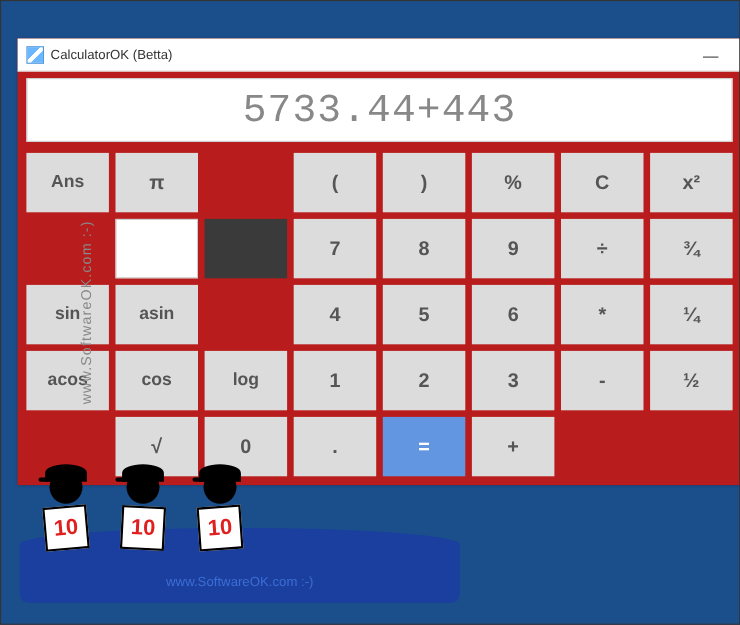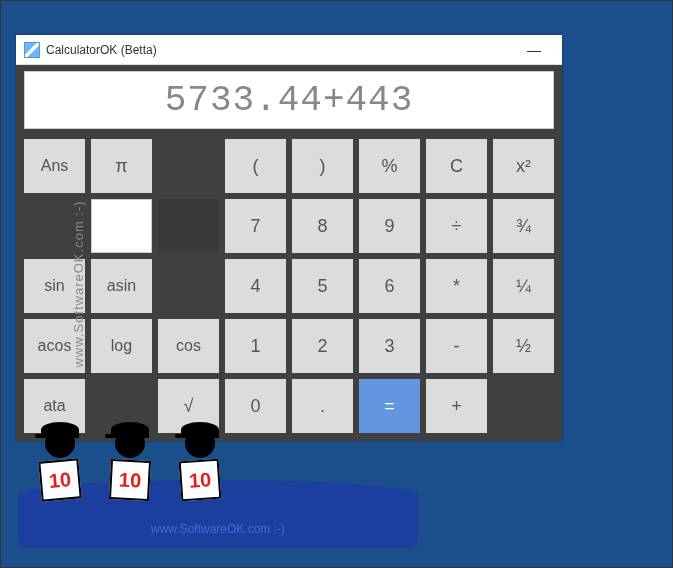--- a/index.html
+++ b/index.html
@@ -20,22 +20,22 @@
       color: #888;
       font-size: 13px;
       letter-spacing: 1px;
       white-space: nowrap;
       z-index: 1;
     }
     .window {
       position: absolute;
       left: 16px;
       top: 35px;
-      width: 546px;
-      background: #404040;
+      width: 658px;
+      background: #b91c1c;
       box-shadow: 0 0 3px rgba(0,0,0,0.3);
     }
     .titlebar {
       height: 30px;
       display: flex;
       align-items: center;
       padding: 0 8px;
       background: #fff;
       border-bottom: 1px solid #e0e0e0;
       font-size: 12px;
@@ -82,20 +82,21 @@
     .key {
       height: 54px;
       background: #dcdcdc;
       border: none;
       display: flex;
       align-items: center;
       justify-content: center;
       font-size: 18px;
       color: #555;
       cursor: pointer;
+      font-weight: bold;
     }
     .key.small-text { font-size: 16px; }
     .key.empty { background: transparent; cursor: default; }
     .key.white-cell { background: #fff; border: 1px solid #ccc; }
     .key.dark-cell { background: #3a3a3a; }
     .key.equals { background: #6396e0; color: #fff; }
     .judges {
       position: absolute;
       left: 18px;
       bottom: 20px;
@@ -219,29 +220,28 @@
     <button class="key small-text">sin</button>
     <button class="key small-text">asin</button>
     <button class="key empty"></button>
     <button class="key">4</button>
     <button class="key">5</button>
     <button class="key">6</button>
     <button class="key">*</button>
     <button class="key">¼</button>
 
     <button class="key small-text">acos</button>
+    <button class="key small-text">cos</button>
     <button class="key small-text">log</button>
-    <button class="key small-text">cos</button>
     <button class="key">1</button>
     <button class="key">2</button>
     <button class="key">3</button>
     <button class="key">-</button>
     <button class="key">½</button>
 
-    <button class="key small-text">ata</button>
     <button class="key empty"></button>
     <button class="key">√</button>
     <button class="key">0</button>
     <button class="key">.</button>
     <button class="key equals">=</button>
     <button class="key">+</button>
   </div>
 </div>
 
 <div class="judges">

